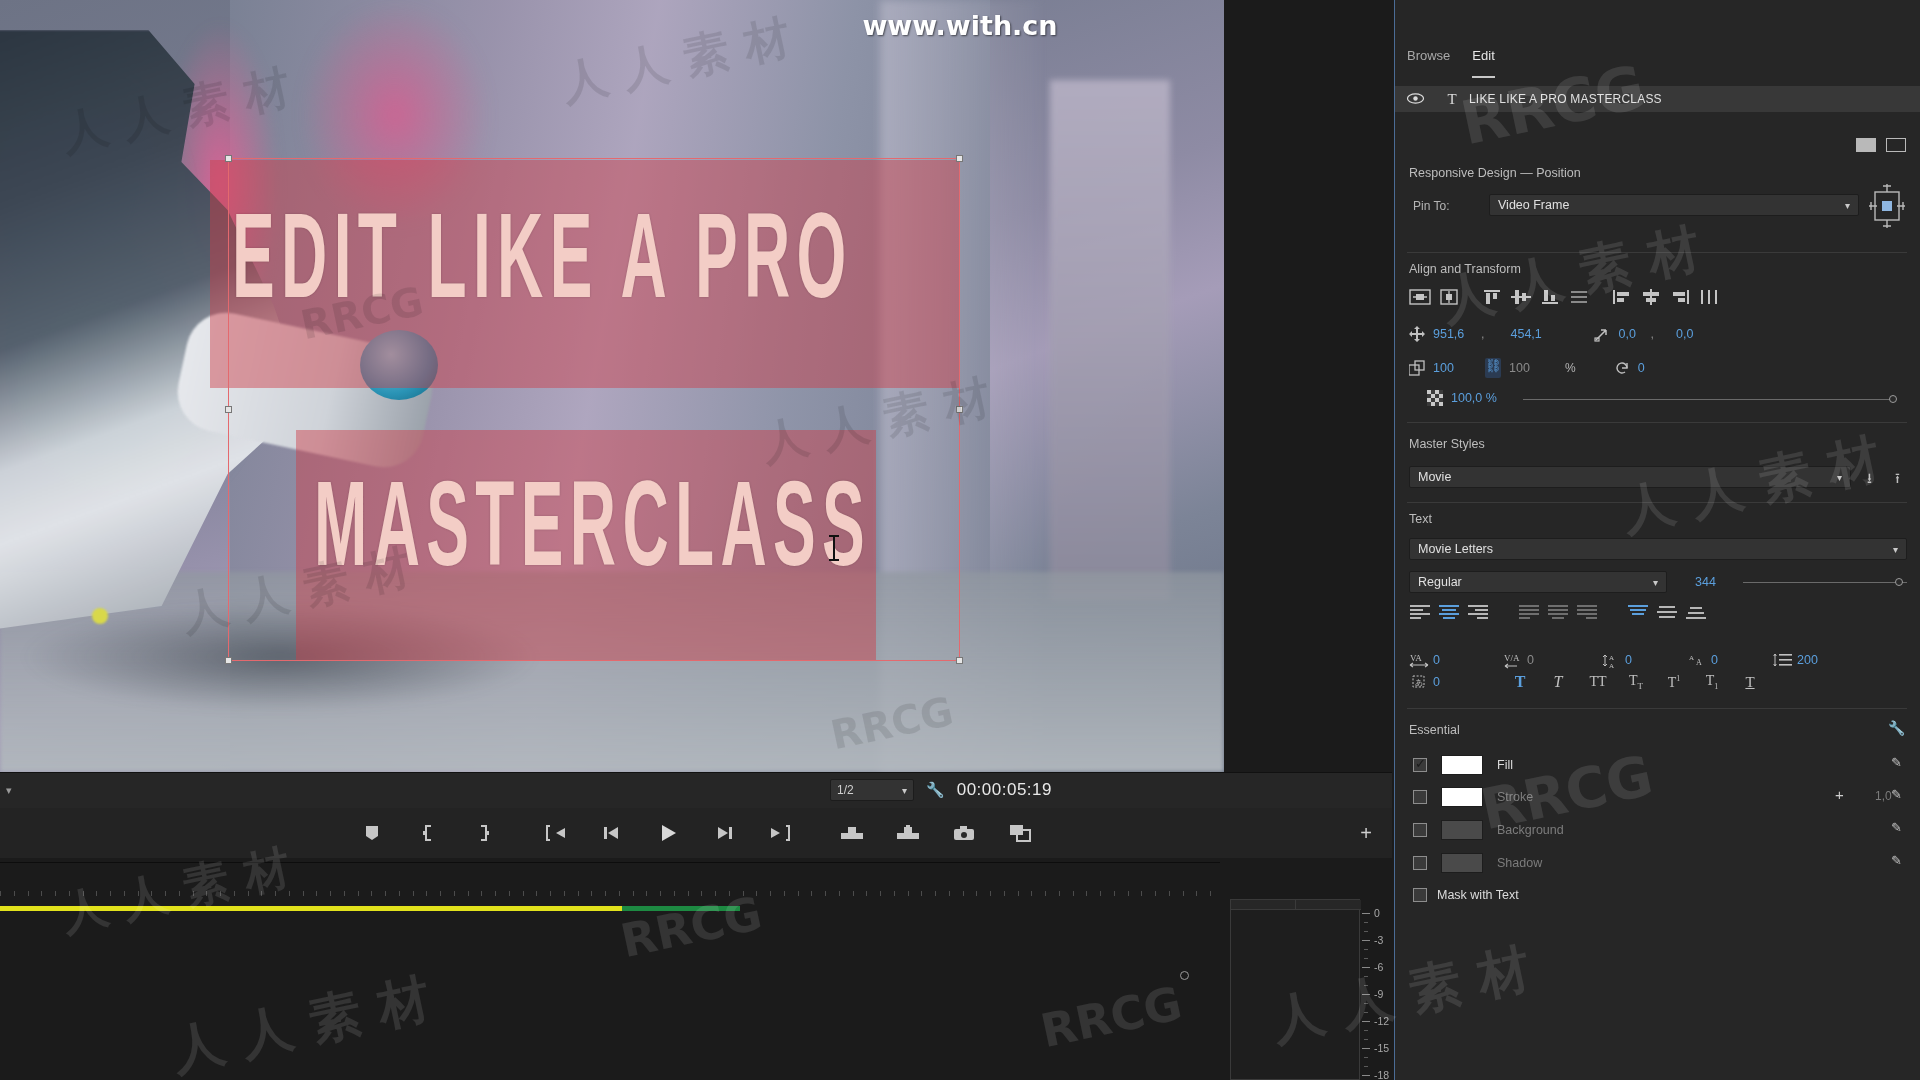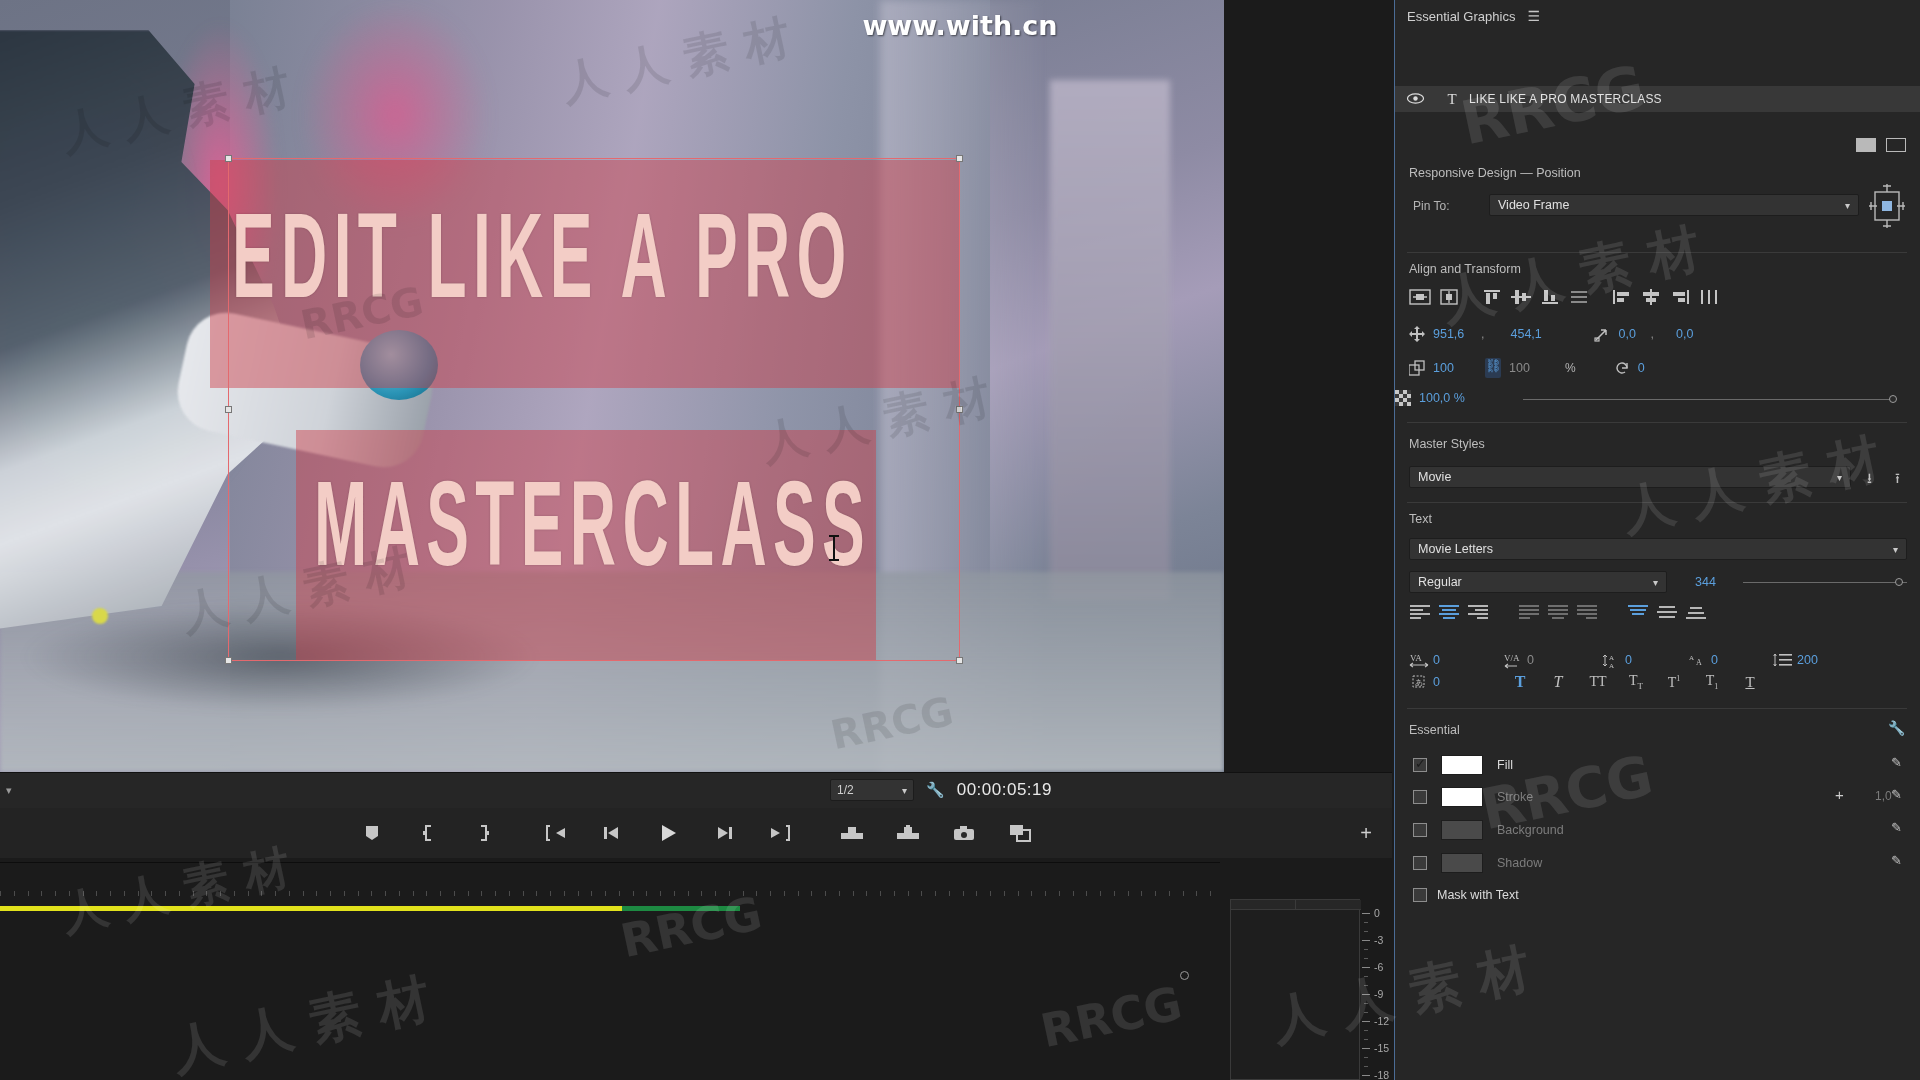--- a/index.html
+++ b/index.html
@@ -420,25 +420,25 @@
         <div class="am-lbl" style="top: 149px;">-15</div>
         <div class="am-mtick" style="top: 158px;"></div>
         <div class="am-mtick" style="top: 167px;"></div>
         <div class="am-tick" style="top: 176px;"></div>
         <div class="am-lbl" style="top: 176px;">-18</div>
       </div>
   </div>
 
   <div id="eg">
 
-    <div id="eg-title">
-      <span>Essential Graphics</span>
-      <span style="font-size:14px;color:#c6c6c6">☰</span>
-    </div>
-
+
+    <div id="eg-tabs">
+      <div class="eg-tab">Browse</div>
+      <div class="eg-tab active">Edit</div>
+    </div>
 
     <div id="layer-row">
       <span id="layer-eye">
         <svg width="17" height="11" viewBox="0 0 17 11">
             <ellipse cx="8.5" cy="5.5" rx="8" ry="4.6" fill="none" stroke="#dcdcdc" stroke-width="1.2"></ellipse>
             <circle cx="8.5" cy="5.5" r="2.2" fill="#dcdcdc"></circle>
           </svg>
       </span>
       <span id="layer-T">T</span>
       <span id="layer-name">LIKE LIKE A PRO MASTERCLASS</span>
@@ -576,21 +576,21 @@
       <span class="lbl-sm" style="margin-right:38px">%</span>
       <span class="ic">
         <svg width="16" height="16" viewBox="0 0 16 16">
             <path d="M13 8a5 5 0 1 0-2 4" stroke="#c0c0c0" stroke-width="1.4" fill="none"></path>
             <path d="M13 3v5h-5" stroke="#c0c0c0" stroke-width="1.4" fill="none"></path>
           </svg>
       </span>
       <span class="num">0</span>
     </div>
 
-    <div class="ico-row" style="left:0; top:390px">
+    <div class="ico-row" style="left:32px; top:390px">
       <span class="ic">
         <svg width="16" height="16" viewBox="0 0 16 16">
           <rect width="16" height="16" fill="#3a3a3a"></rect>
           <g fill="#c8c8c8">
               <rect x="0" y="0" width="4" height="4"></rect>
               <rect x="8" y="0" width="4" height="4"></rect>
               <rect x="4" y="4" width="4" height="4"></rect>
               <rect x="12" y="4" width="4" height="4"></rect>
               <rect x="0" y="8" width="4" height="4"></rect>
               <rect x="8" y="8" width="4" height="4"></rect>

